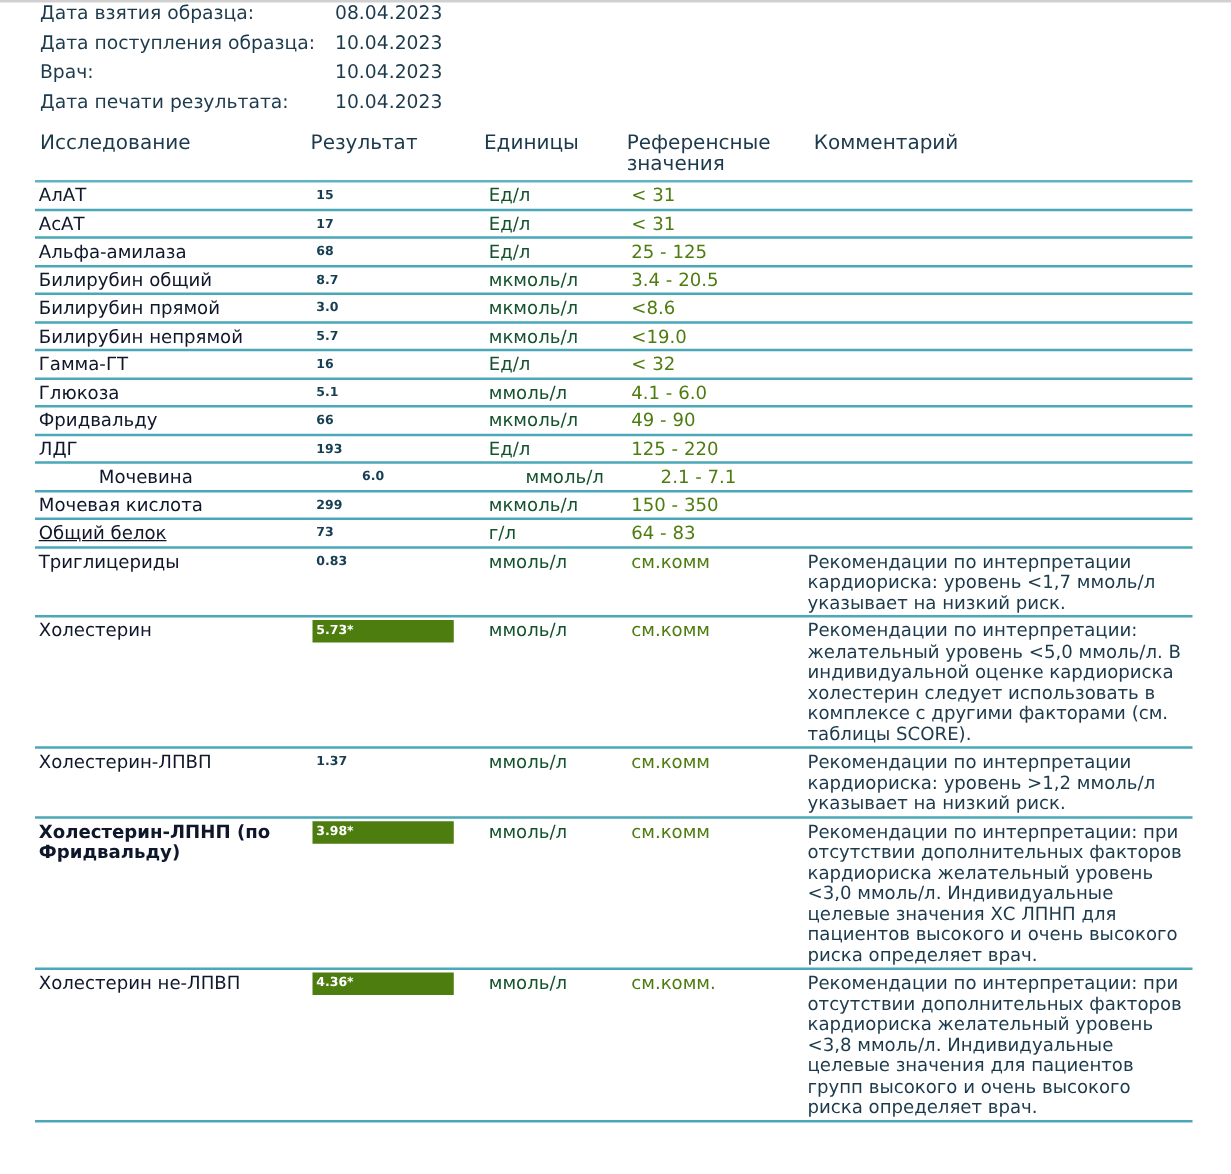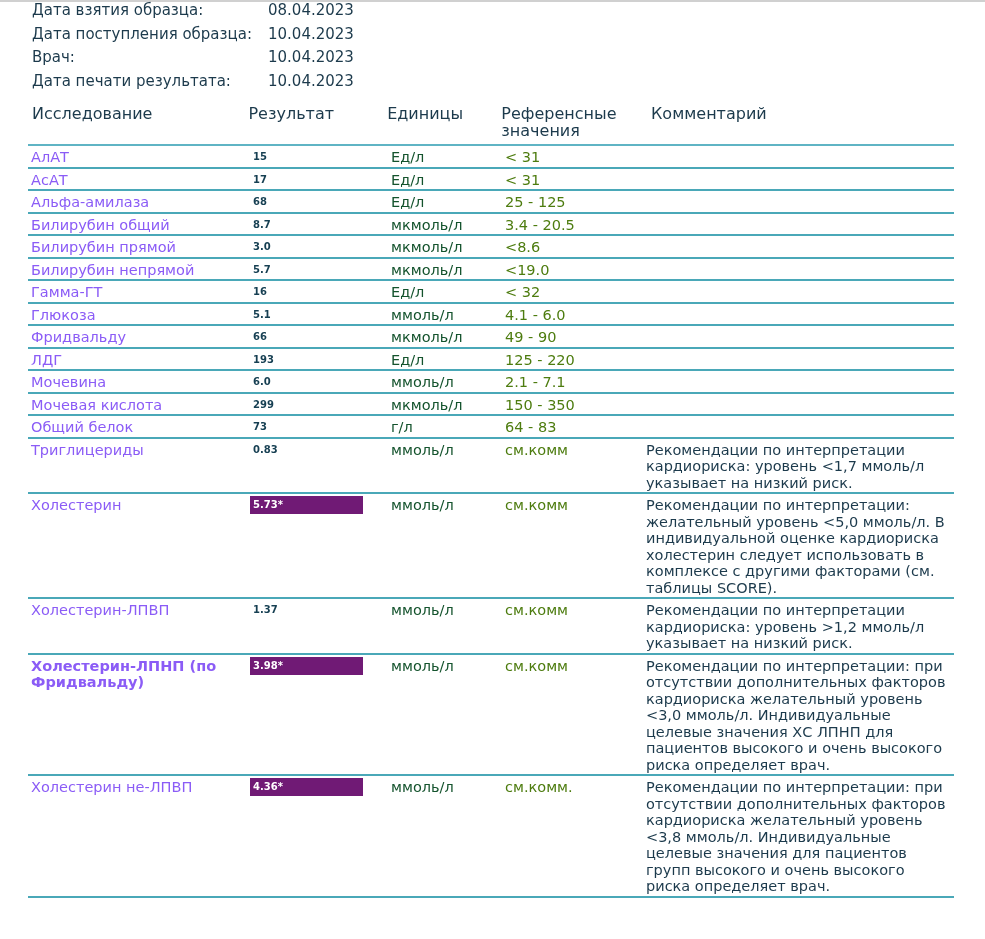--- a/index.html
+++ b/index.html
@@ -65,31 +65,31 @@
     .row {
       display: flex;
       border-bottom: 2px solid #4aa8b8;
       font-size: 14.5px;
       line-height: 16.5px;
       min-height: 22.5px;
       box-sizing: border-box;
       padding-top: 3px;
     }
     .row.tall { padding-bottom: 1px; }
-    .row .c-name { color: #8b5cf6; }
+    .row .c-name { color: #0f172a; }
     .row .c-res {
       font-weight: bold;
       color: #163f52;
       font-size: 10px;
       padding-left: 3px;
       box-sizing: border-box;
     }
     .row .c-res .flag {
       display: inline-block;
-      background: #701a75;
+      background: #4d7c0f;
       color: #ffffff;
       width: 113px;
       padding-left: 3px;
       box-sizing: border-box;
       margin-left: -3px;
       height: 18px;
       line-height: 18px;
       margin-top: -1px;
     }
     .row .c-unit { color: #14532d; padding-left: 1px; box-sizing: border-box; }
@@ -194,35 +194,35 @@
         <div class="c-com"></div>
       </div>
       <div class="row">
         <div class="c-name" style="white-space: pre-line;">ЛДГ</div>
         <div class="c-res"><span>193</span></div>
         <div class="c-unit">Ед/л</div>
         <div class="c-ref">125 - 220</div>
         <div class="c-com"></div>
       </div>
       <div class="row">
-        <div class="c-name" style="white-space: pre-line;">Мочевина</div>
+        <div class="c-name" style="white-space: pre-line; margin-left: 48px;">Мочевина</div>
         <div class="c-res"><span>6.0</span></div>
         <div class="c-unit">ммоль/л</div>
         <div class="c-ref">2.1 - 7.1</div>
         <div class="c-com"></div>
       </div>
       <div class="row">
         <div class="c-name" style="white-space: pre-line;">Мочевая кислота</div>
         <div class="c-res"><span>299</span></div>
         <div class="c-unit">мкмоль/л</div>
         <div class="c-ref">150 - 350</div>
         <div class="c-com"></div>
       </div>
       <div class="row">
-        <div class="c-name" style="white-space: pre-line;">Общий белок</div>
+        <div class="c-name" style="white-space: pre-line; text-decoration: underline;">Общий белок</div>
         <div class="c-res"><span>73</span></div>
         <div class="c-unit">г/л</div>
         <div class="c-ref">64 - 83</div>
         <div class="c-com"></div>
       </div>
       <div class="row tall">
         <div class="c-name" style="white-space: pre-line;">Триглицериды</div>
         <div class="c-res"><span>0.83</span></div>
         <div class="c-unit">ммоль/л</div>
         <div class="c-ref">см.комм</div>

